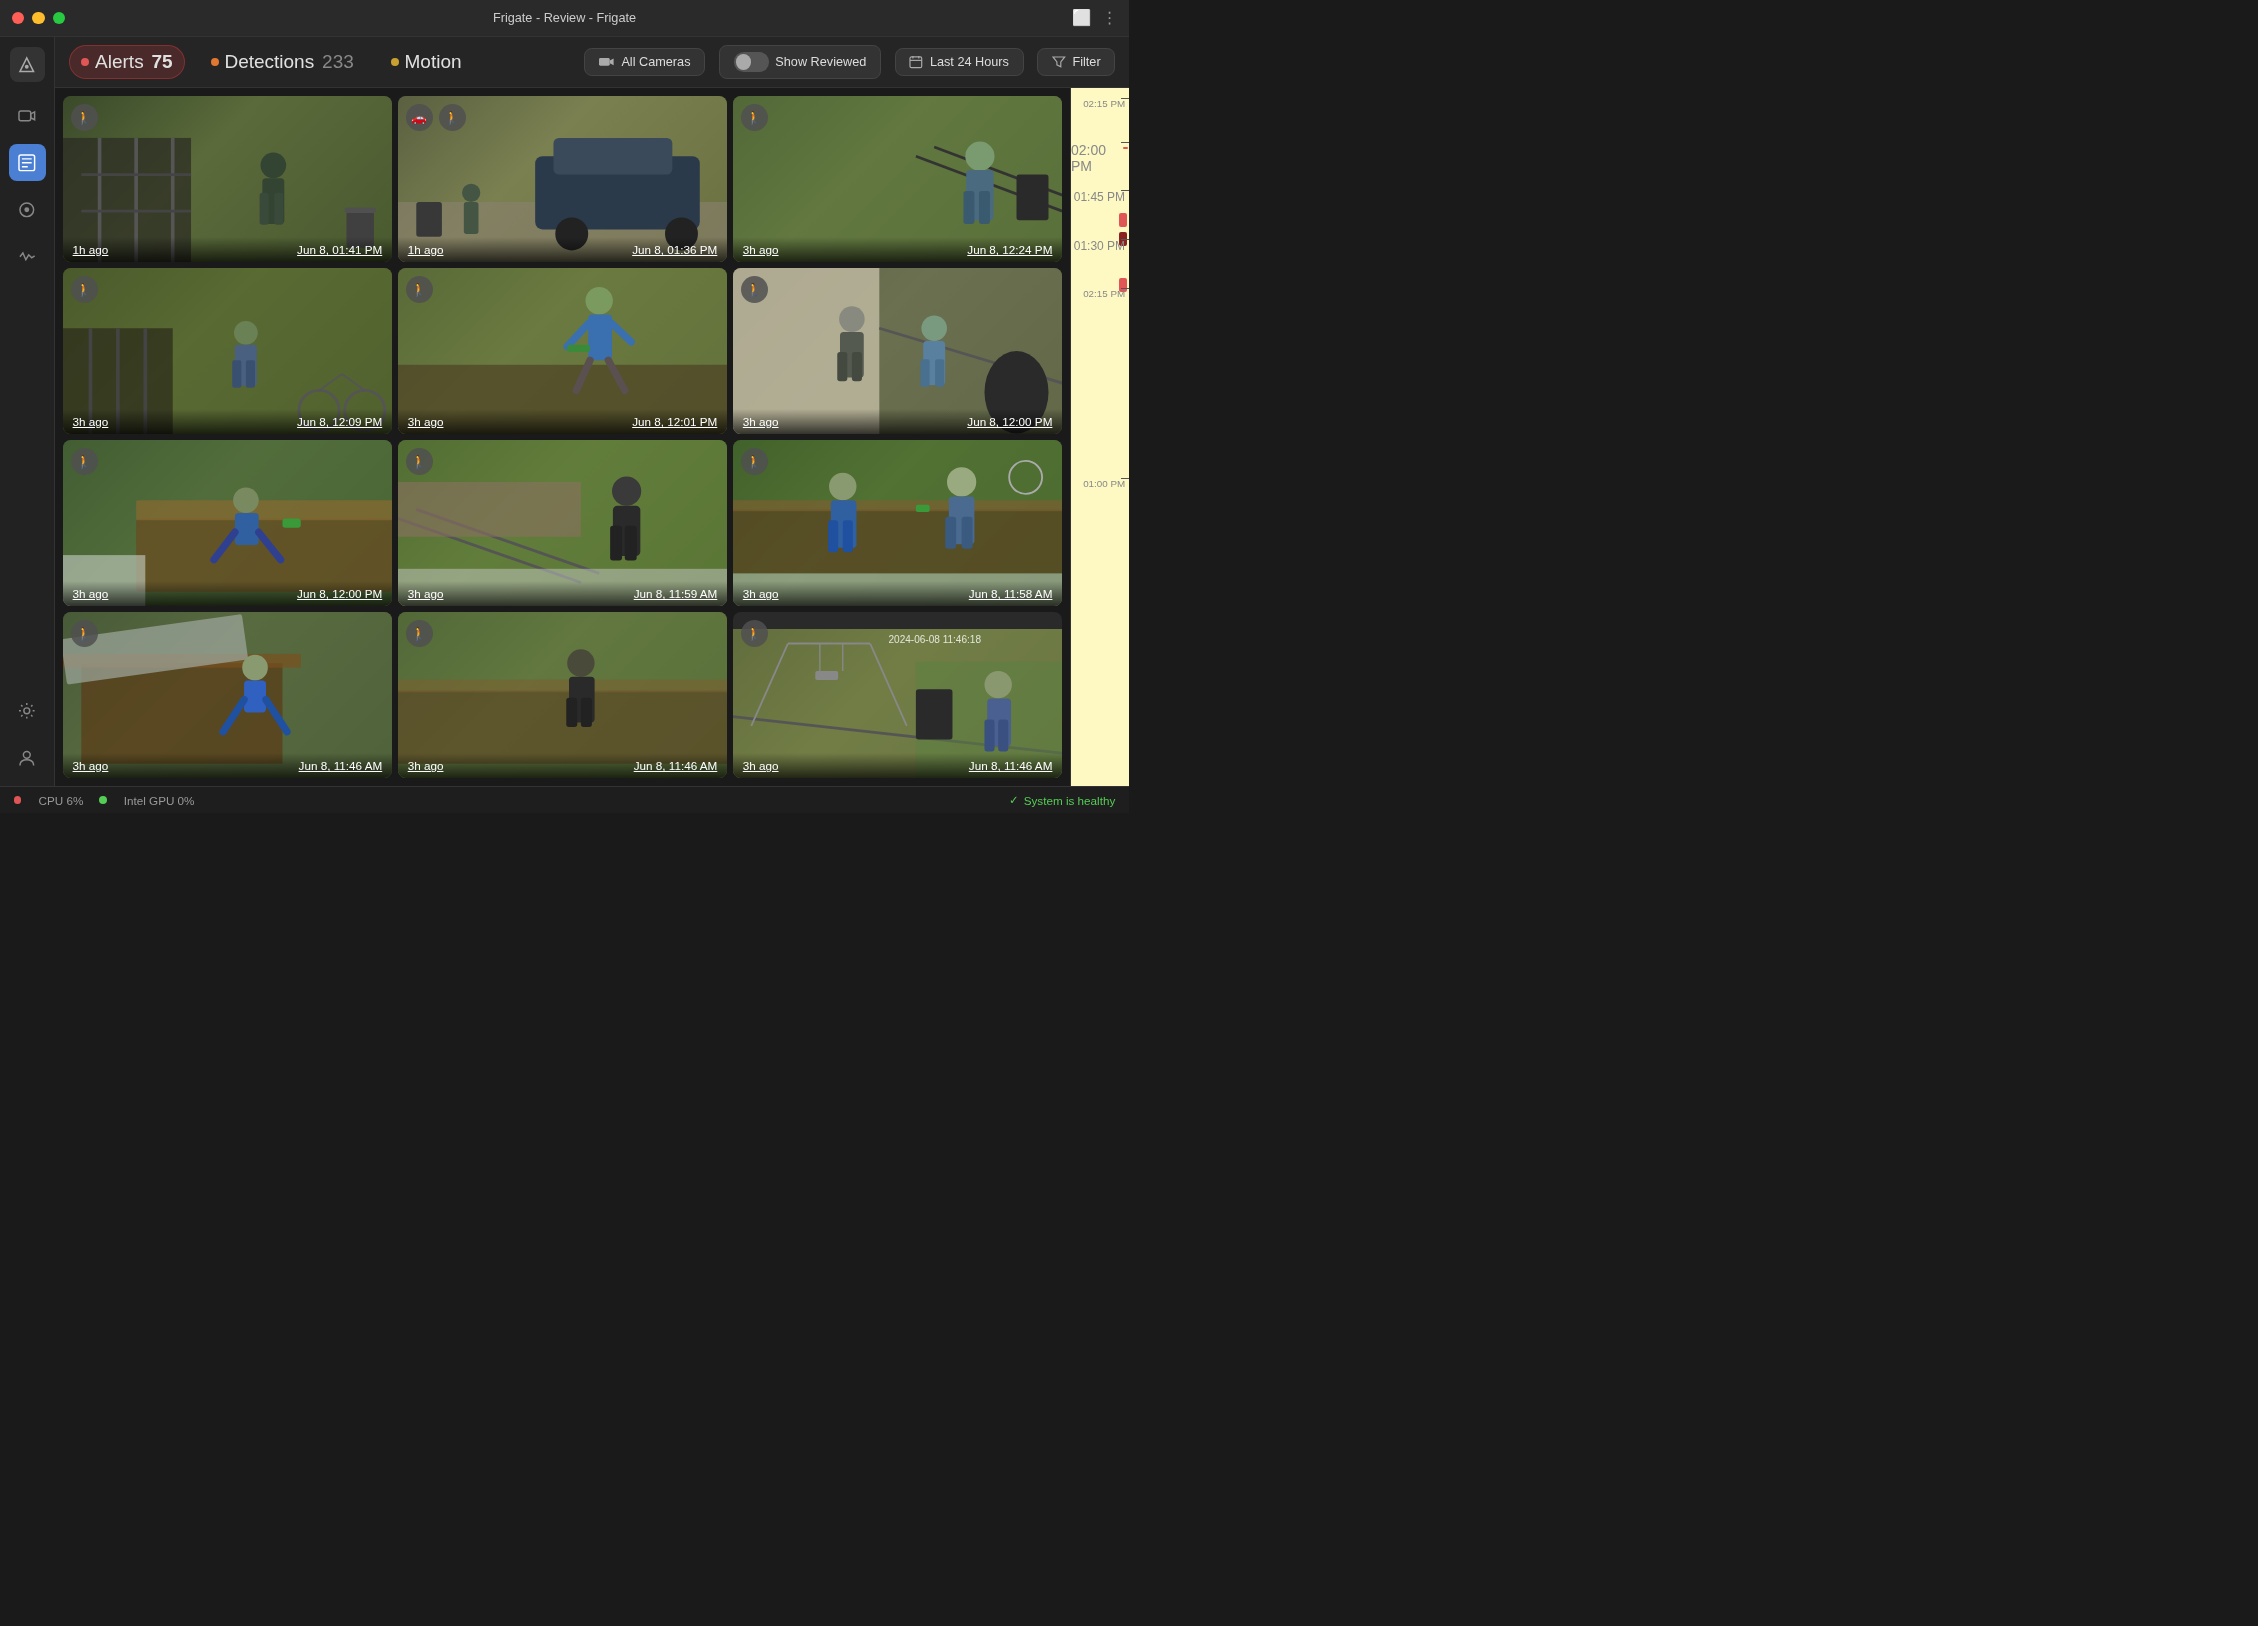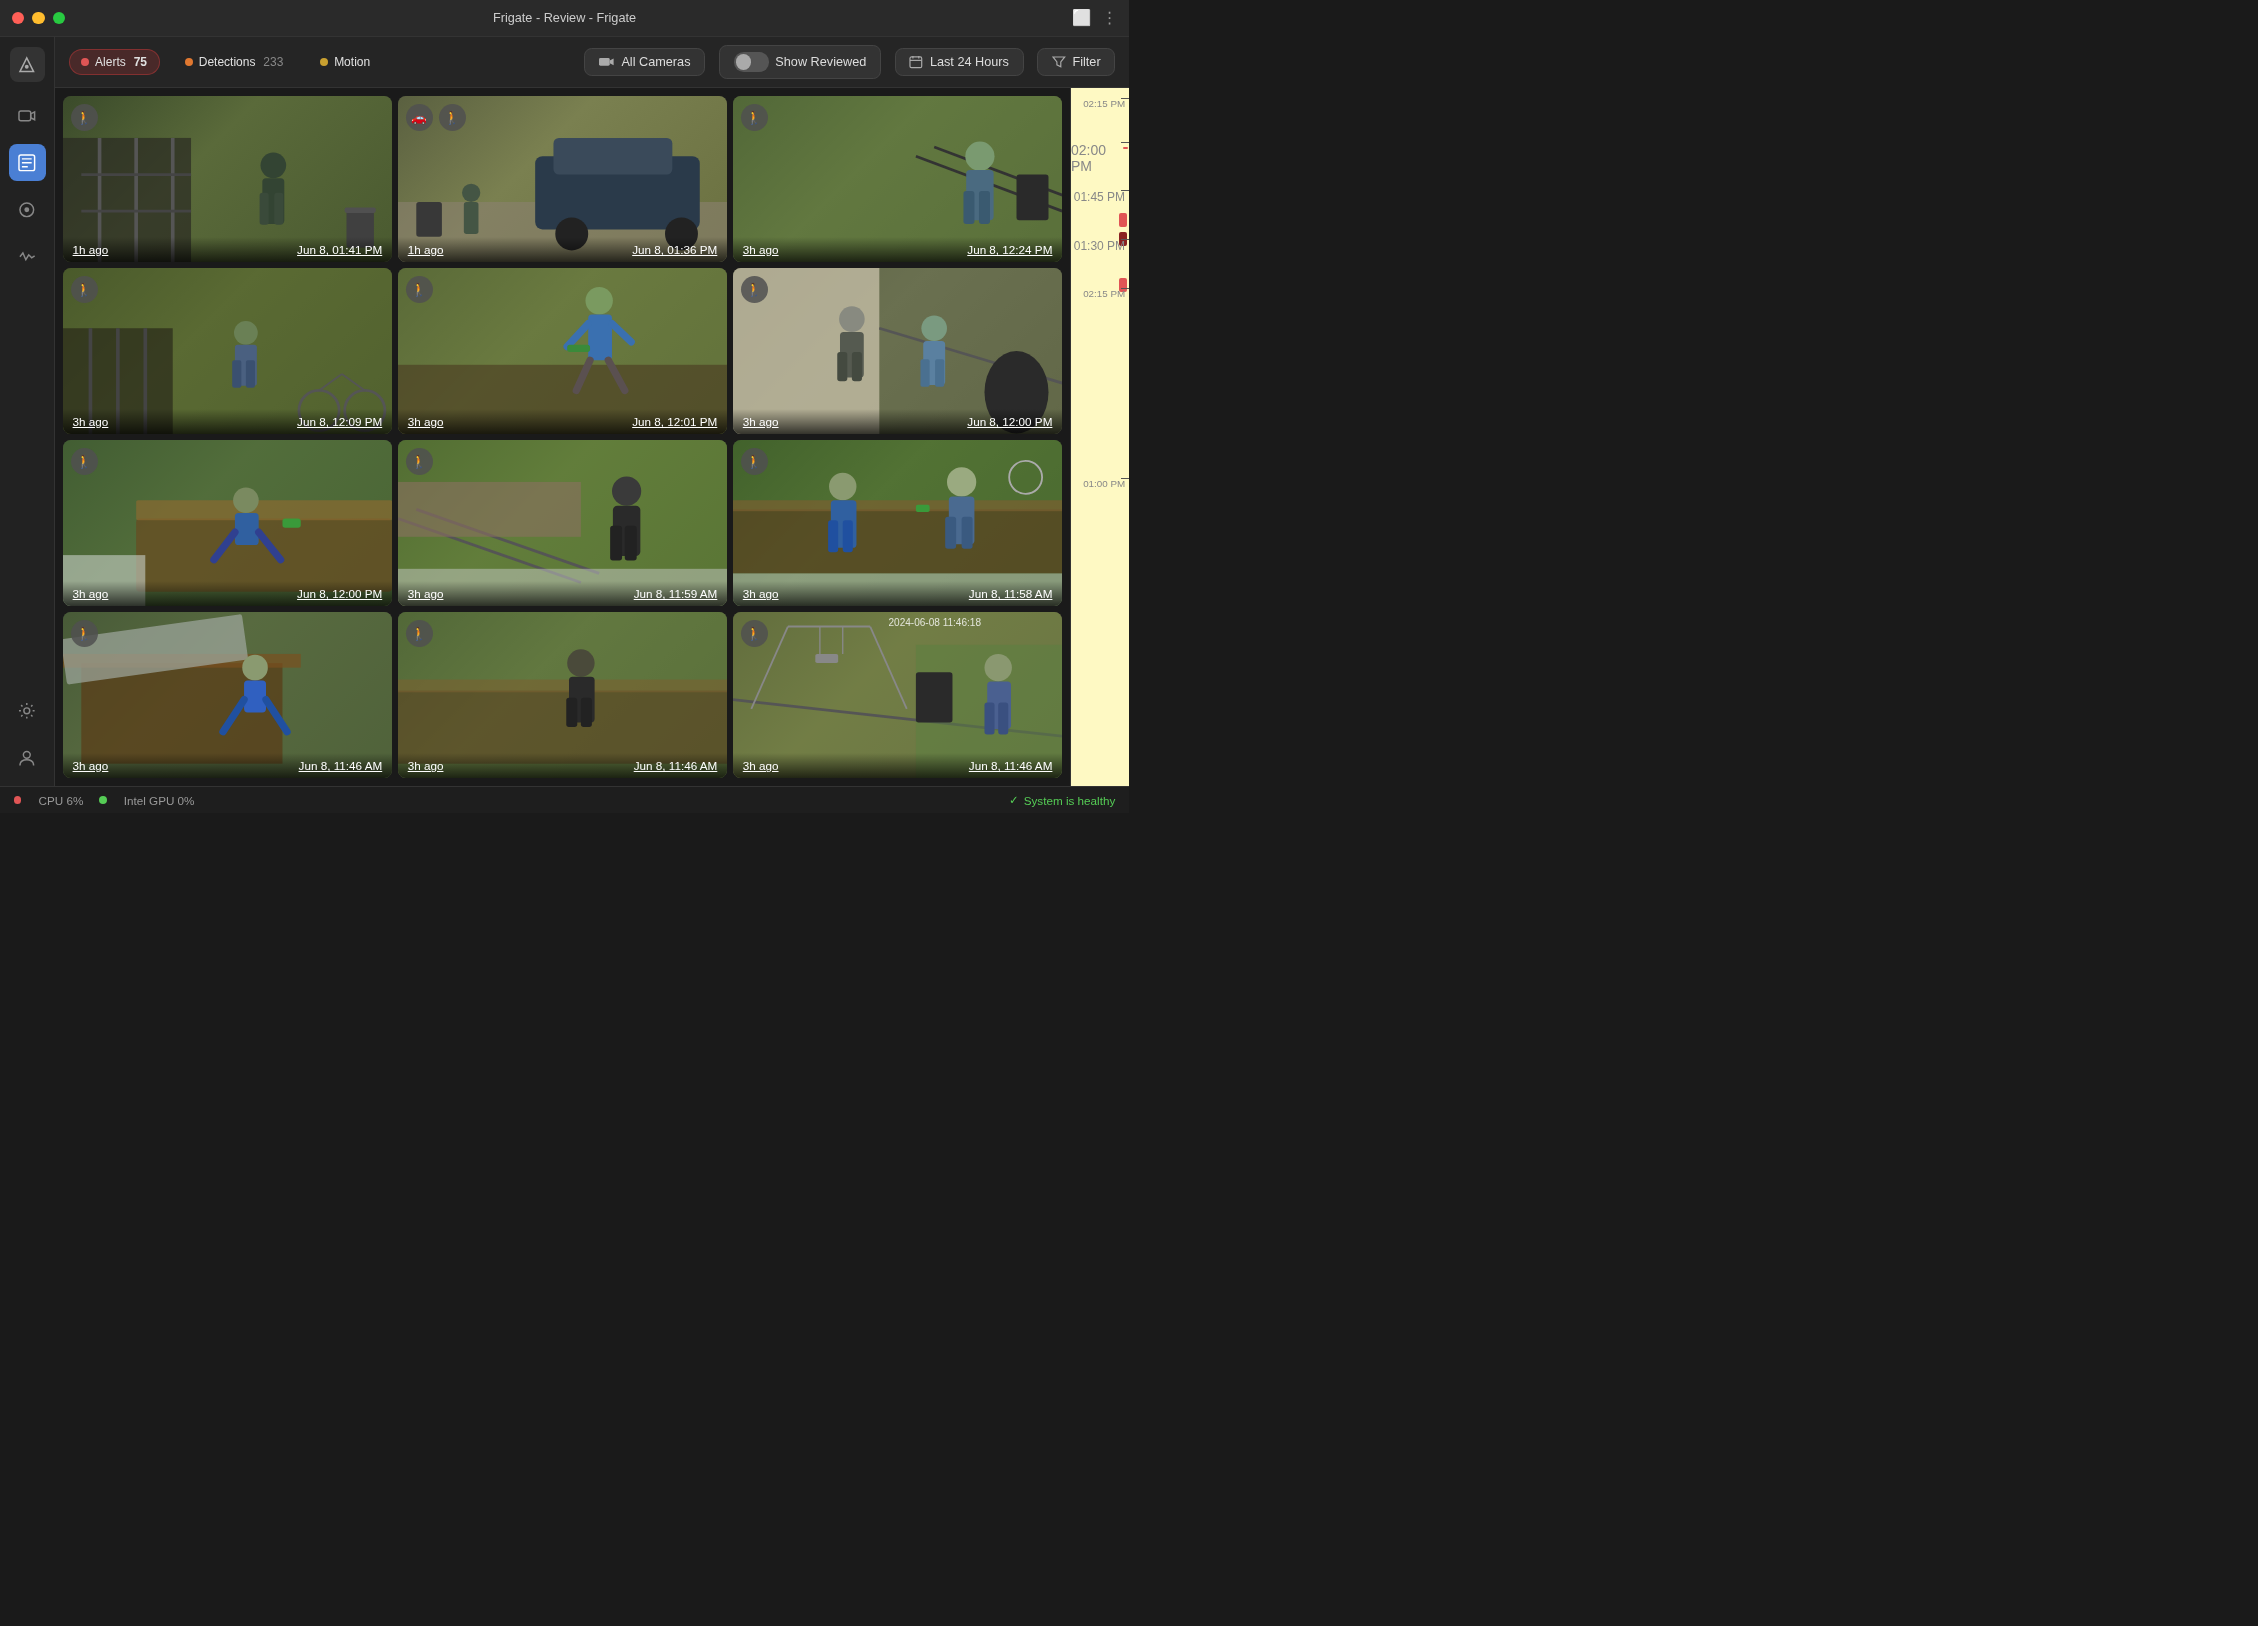--- a/index.html
+++ b/index.html
@@ -114,21 +114,21 @@
       padding: 0 13.7px;
       gap: 13.7px;
       border-bottom: 1px solid #333;
     }
     .filter-chip {
       display: flex;
       align-items: center;
       gap: 5.9px;
       padding: 4.9px 11.7px;
       border-radius: 19.5px;
-      font-size: 12px;
+      font-size: 19px;
       cursor: pointer;
     }
     .filter-chip.alerts {
       background: rgba(220, 60, 60, 0.2);
       border: 1px solid rgba(220, 60, 60, 0.4);
     }
     .filter-chip.detections {
       background: transparent;
     }
     .filter-chip.motion {
@@ -282,21 +282,21 @@
     .scene-2 { background: linear-gradient(135deg, #5a6040 0%, #7a8050 40%, #6a7040 100%); }
     .scene-3 { background: linear-gradient(135deg, #4a6030 0%, #6a8040 40%, #5a7035 100%); }
     .scene-4 { background: linear-gradient(135deg, #3a4a20 0%, #5a6a30 40%, #4a5a28 100%); }
     .scene-5 { background: linear-gradient(135deg, #4a5a30 0%, #6a7a40 40%, #5a6a35 100%); }
     .scene-6 { background: linear-gradient(135deg, #555a40 0%, #6a7050 40%, #5a6040 100%); }
     .scene-7 { background: linear-gradient(135deg, #3a5530 0%, #5a7540 40%, #4a6535 100%); }
     .scene-8 { background: linear-gradient(135deg, #4a6530 0%, #6a8540 40%, #5a7535 100%); }
     .scene-9 { background: linear-gradient(135deg, #3a5a28 0%, #5a7a38 40%, #4a6a30 100%); }
     .scene-10 { background: linear-gradient(135deg, #405530 0%, #607540 40%, #506535 100%); }
     .scene-11 { background: linear-gradient(135deg, #4a6030 0%, #6a8040 40%, #5a7035 100%); }
-    .scene-12 { background: linear-gradient(135deg, #5a6535 0%, #7a8545 40%, #6a7540 100%); }
+    .scene-12 { background: linear-gradient(135deg, #5a6535 0%, #7a8545 40%, #6a7540 100%); margin-top: 17px; }
 
   </style>
 </head>
 <body>
 
 <div class="titlebar">
   <div class="titlebar-buttons">
     <span class="tb-btn tb-close"></span>
     <span class="tb-btn tb-min"></span>
     <span class="tb-btn tb-max"></span>

